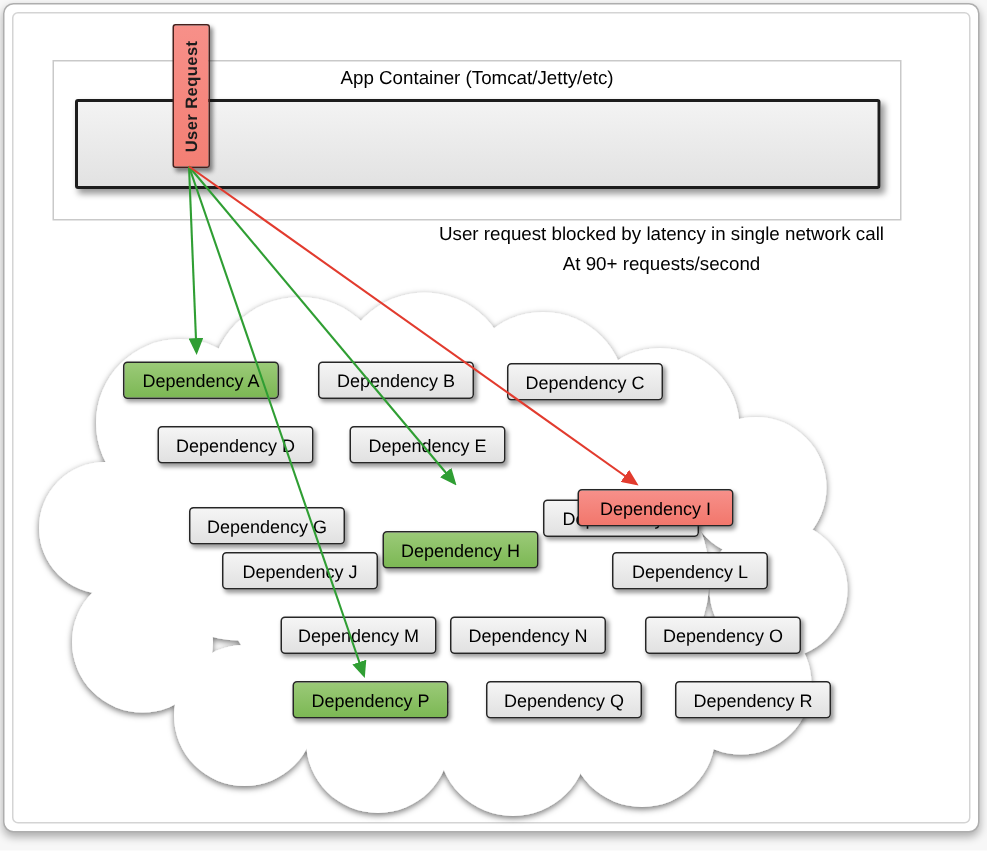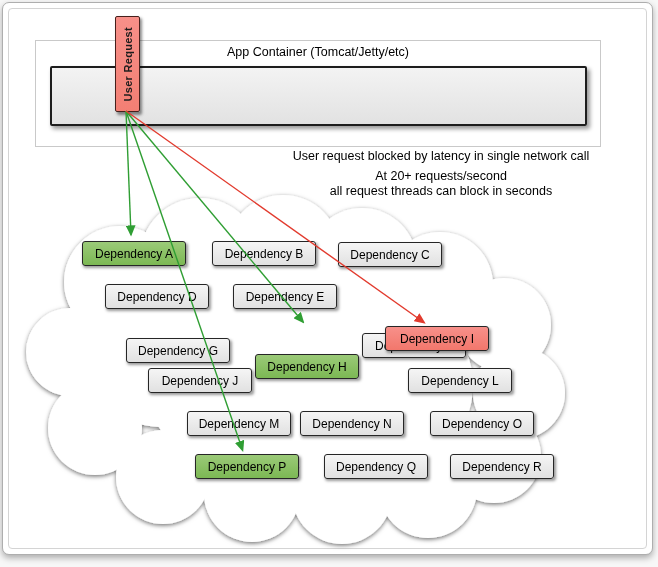--- a/index.html
+++ b/index.html
@@ -154,22 +154,21 @@
       <circle cx="310" cy="320" r="90"></circle>
     </g>
   </svg>
 
   <div class="app-container">
     <div class="app-title">App Container (Tomcat/Jetty/etc)</div>
   </div>
   <div class="thread-pool"></div>
 
   <div class="note note-1">User request blocked by latency in single network call</div>
-  <div class="note note-2">At 20+ requests/second</div>
-  <div class="note note-3">all request threads can block in seconds</div>
+  <div class="note note-2">At 90+ requests/second</div>
 
   <div class="dep green" style="left:82px;  top:241px;">Dependency A</div>
   <div class="dep" style="left:212px; top:241px;">Dependency B</div>
   <div class="dep" style="left:338px; top:242px;">Dependency C</div>
   <div class="dep" style="left:105px; top:284px;">Dependency D</div>
   <div class="dep" style="left:233px; top:284px;">Dependency E</div>
   <div class="dep" style="left:362px; top:285px;margin-top:48px;">Dependency F</div>
   <div class="dep" style="left:126px; top:326px;margin-top:12px;">Dependency G</div>
   <div class="dep green" style="left:255px; top:326px;margin-top:28px;">Dependency H</div>
   <div class="dep red" style="left:385px; top:326px;">Dependency I</div>

